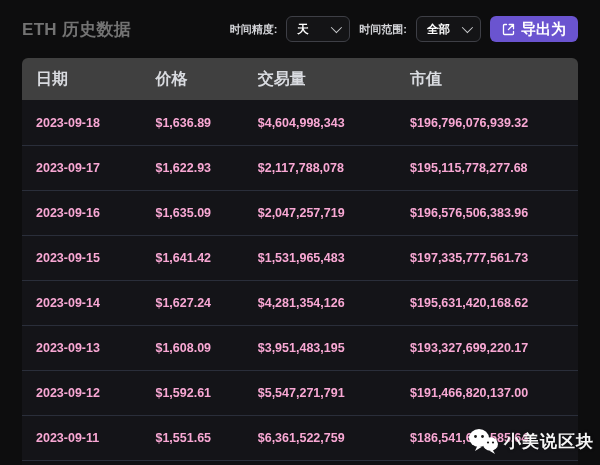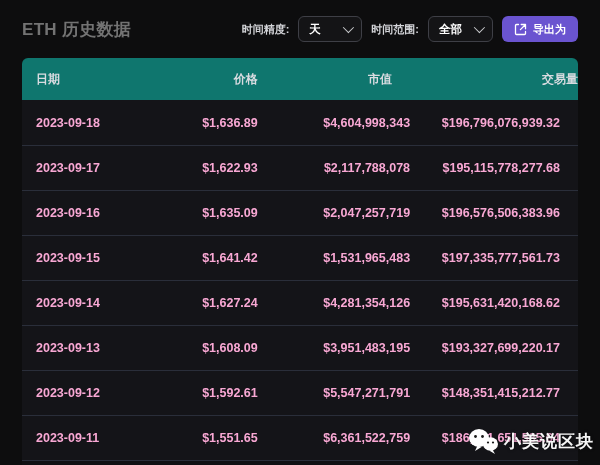--- a/index.html
+++ b/index.html
@@ -63,58 +63,58 @@
   }
   .export-btn {
     height: 26px;
     padding: 0 12px;
     border: none;
     border-radius: 6px;
     display: flex;
     align-items: center;
     gap: 6px;
     color: #ffffff;
-    font-size: 11px;
+    font-size: 15px;
     font-weight: 600;
     cursor: pointer;
     font-family: inherit;
   }
   .export-icon-svg { display: block; }
 
   
   .table {
     margin: 0 22px;
     border-radius: 6px 6px 0 0;
     overflow: hidden;
   }
   .thead {
     height: 42px;
-    background: #0f766e;
+    background: #404040;
     display: grid;
     grid-template-columns: 24% 18.4% 27.4% 30.2%;
     align-items: center;
-    font-size: 12px;
+    font-size: 16px;
     font-weight: 700;
     color: #d9dbe0;
   }
   .trow {
     height: 45px;
     background: #141418;
     border-top: 1px solid #2a2e3a;
     display: grid;
     grid-template-columns: 24% 18.4% 27.4% 30.2%;
     align-items: center;
     font-size: 12.5px;
     font-weight: 600;
     color: #f9a8d4;
   }
   .trow:first-child { border-top: none; }
   .cell { white-space: nowrap; }
   .c0 { padding-left: 14px; text-align: left; }
-  .c1, .c2, .c3 { text-align: right; }
+  .c1, .c2, .c3 { text-align: left; }
   .c3 { padding-right: 18px; }
   .row-sliver {
     height: 5px;
     background: #101013;
     border-top: 1px solid #2a2e3a;
   }
 
   
   .watermark {
     position: absolute;
@@ -160,22 +160,22 @@
       </svg>
       <span>导出为</span>
     </button>
   </div>
 </div>
 
 <div class="table">
   <div class="thead">
     <span class="cell c0">日期</span>
     <span class="cell c1">价格</span>
+    <span class="cell c2">交易量</span>
     <span class="cell c3">市值</span>
-    <span class="cell c2">交易量</span>
   </div>
   <div>
       <div class="trow">
         <span class="cell c0">2023-09-18</span>
         <span class="cell c1">$1,636.89</span>
         <span class="cell c2">$4,604,998,343</span>
         <span class="cell c3">$196,796,076,939.32</span>
       </div>
       <div class="trow">
         <span class="cell c0">2023-09-17</span>
@@ -204,21 +204,21 @@
       <div class="trow">
         <span class="cell c0">2023-09-13</span>
         <span class="cell c1">$1,608.09</span>
         <span class="cell c2">$3,951,483,195</span>
         <span class="cell c3">$193,327,699,220.17</span>
       </div>
       <div class="trow">
         <span class="cell c0">2023-09-12</span>
         <span class="cell c1">$1,592.61</span>
         <span class="cell c2">$5,547,271,791</span>
-        <span class="cell c3">$148,351,415,212.77</span>
+        <span class="cell c3">$191,466,820,137.00</span>
       </div>
       <div class="trow">
         <span class="cell c0">2023-09-11</span>
         <span class="cell c1">$1,551.65</span>
         <span class="cell c2">$6,361,522,759</span>
         <span class="cell c3">$186,541,651,585.64</span>
       </div>
     </div>
   <div class="row-sliver"></div>
 </div>

